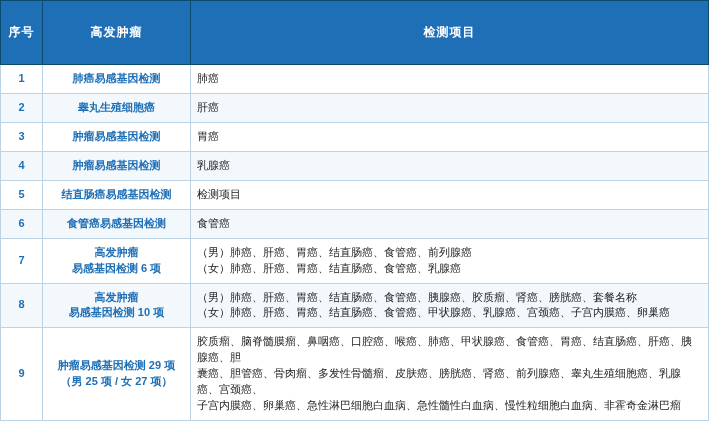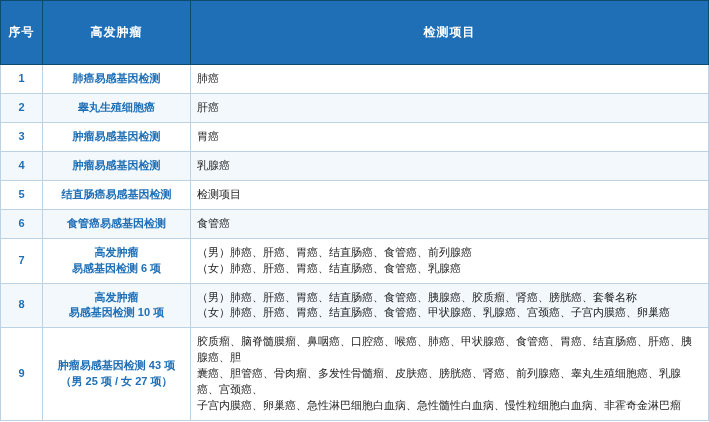--- a/index.html
+++ b/index.html
@@ -175,21 +175,21 @@
         </td>
         <td class="cell-items">
           <span class="line">（男）肺癌、肝癌、胃癌、结直肠癌、食管癌、胰腺癌、胶质瘤、肾癌、膀胱癌、套餐名称</span>
           <span class="line">（女）肺癌、肝癌、胃癌、结直肠癌、食管癌、甲状腺癌、乳腺癌、宫颈癌、子宫内膜癌、卵巢癌</span>
         </td>
       </tr>
 
       <tr class="band">
         <td class="cell-no">9</td>
         <td class="cell-name">
-          <span class="line">肿瘤易感基因检测 43 项</span>
+          <span class="line">肿瘤易感基因检测 29 项</span>
           <span class="line">（男 25 项 / 女 27 项）</span>
         </td>
         <td class="cell-items">
           <span class="line">胶质瘤、脑脊髓膜瘤、鼻咽癌、口腔癌、喉癌、肺癌、甲状腺癌、食管癌、胃癌、结直肠癌、肝癌、胰腺癌、胆</span>
           <span class="line">囊癌、胆管癌、骨肉瘤、多发性骨髓瘤、皮肤癌、膀胱癌、肾癌、前列腺癌、睾丸生殖细胞癌、乳腺癌、宫颈癌、</span>
           <span class="line">子宫内膜癌、卵巢癌、急性淋巴细胞白血病、急性髓性白血病、慢性粒细胞白血病、非霍奇金淋巴瘤</span>
         </td>
       </tr>
 
     </tbody>

